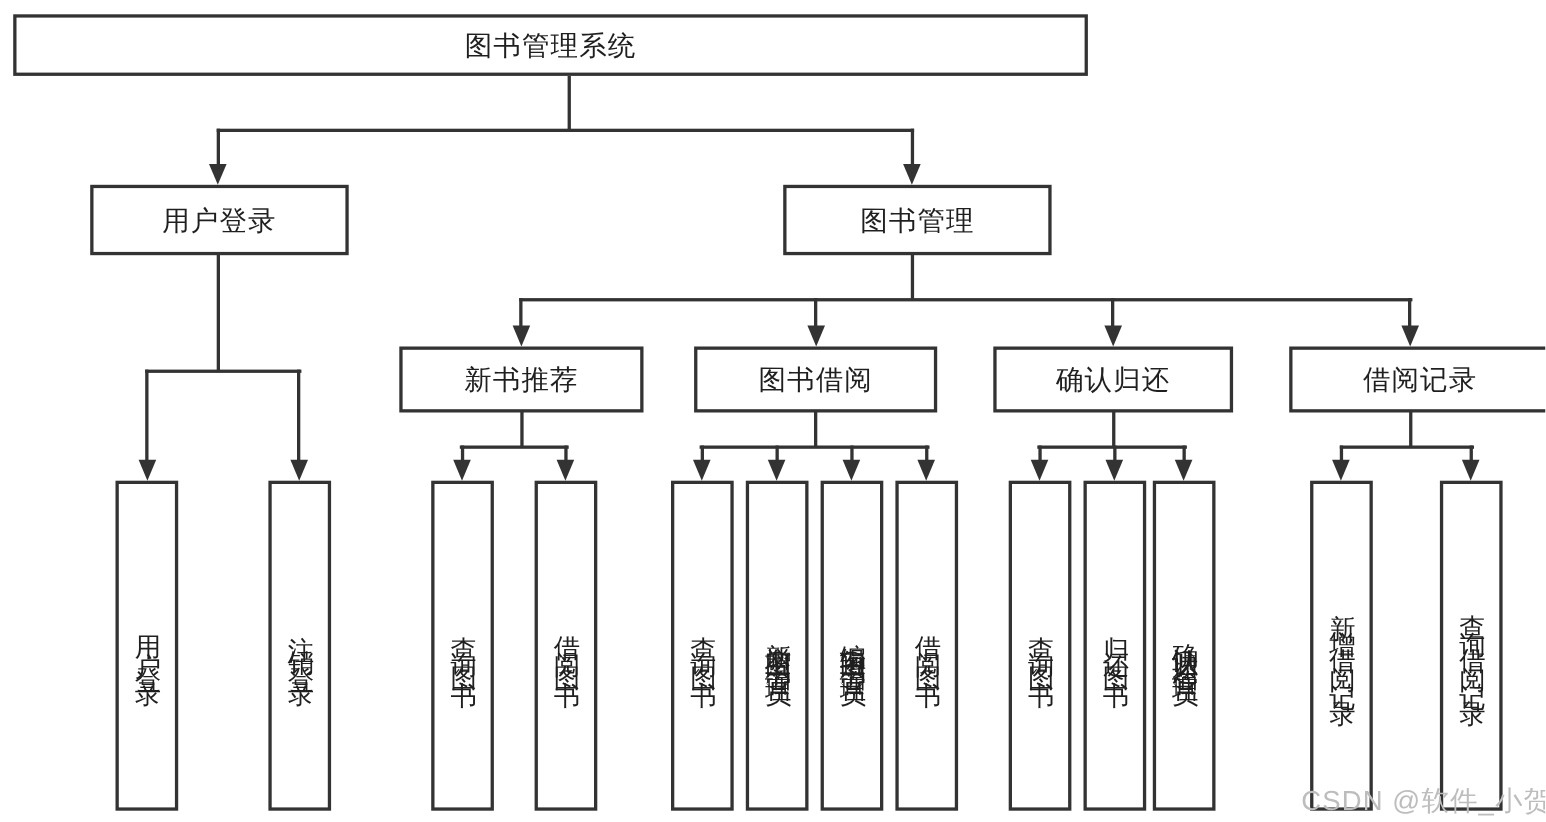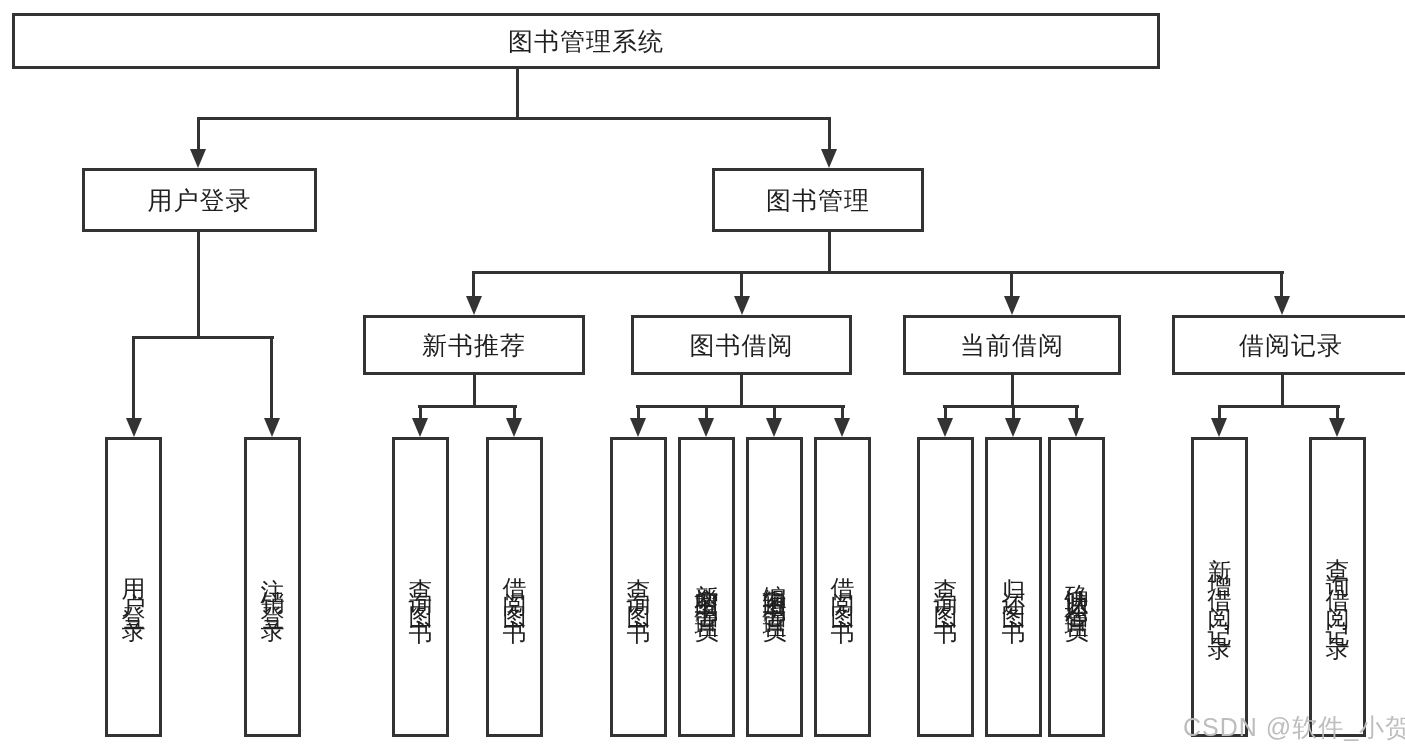--- a/index.html
+++ b/index.html
@@ -57,28 +57,28 @@
     letter-spacing:1px;
     z-index:5;
     white-space:nowrap;
   }
 </style>
 </head>
 <body>
 
 <div class="stage">
 
-  <div class="box" style="left:12px;top:13px;width:1148px;height:56px">图书管理系统</div>
+  <div class="box" style="left:12px;top:13px;width:977px;height:56px">图书管理系统</div>
 
   <div class="box" style="left:82px;top:168px;width:235px;height:64px">用户登录</div>
-  <div class="box" style="left:712px;top:168px;width:212px;height:64px">图书管理</div>
+  <div class="box" style="left:712px;top:168px;width:244px;height:64px">图书管理</div>
 
   <div class="box" style="left:363px;top:315px;width:222px;height:60px">新书推荐</div>
   <div class="box" style="left:631px;top:315px;width:221px;height:60px">图书借阅</div>
-  <div class="box" style="left:903px;top:315px;width:218px;height:60px">当前借阅</div>
+  <div class="box" style="left:903px;top:315px;width:218px;height:60px">确认归还</div>
   <div class="box" style="left:1172px;top:315px;width:238px;height:60px">借阅记录</div>
 
   <div class="box vbox v4" style="left:105px;top:437px;width:57px;height:300px">用户登录</div>
   <div class="box vbox v4" style="left:244px;top:437px;width:57px;height:300px">注销登录</div>
 
   <div class="box vbox v4" style="left:392px;top:437px;width:57px;height:300px">查询图书</div>
   <div class="box vbox v4" style="left:486px;top:437px;width:57px;height:300px">借阅图书</div>
 
   <div class="box vbox v4" style="left:610px;top:437px;width:57px;height:300px">查询图书</div>
   <div class="box vbox v9" style="left:678px;top:437px;width:57px;height:300px">新增图书（管理员）</div>

